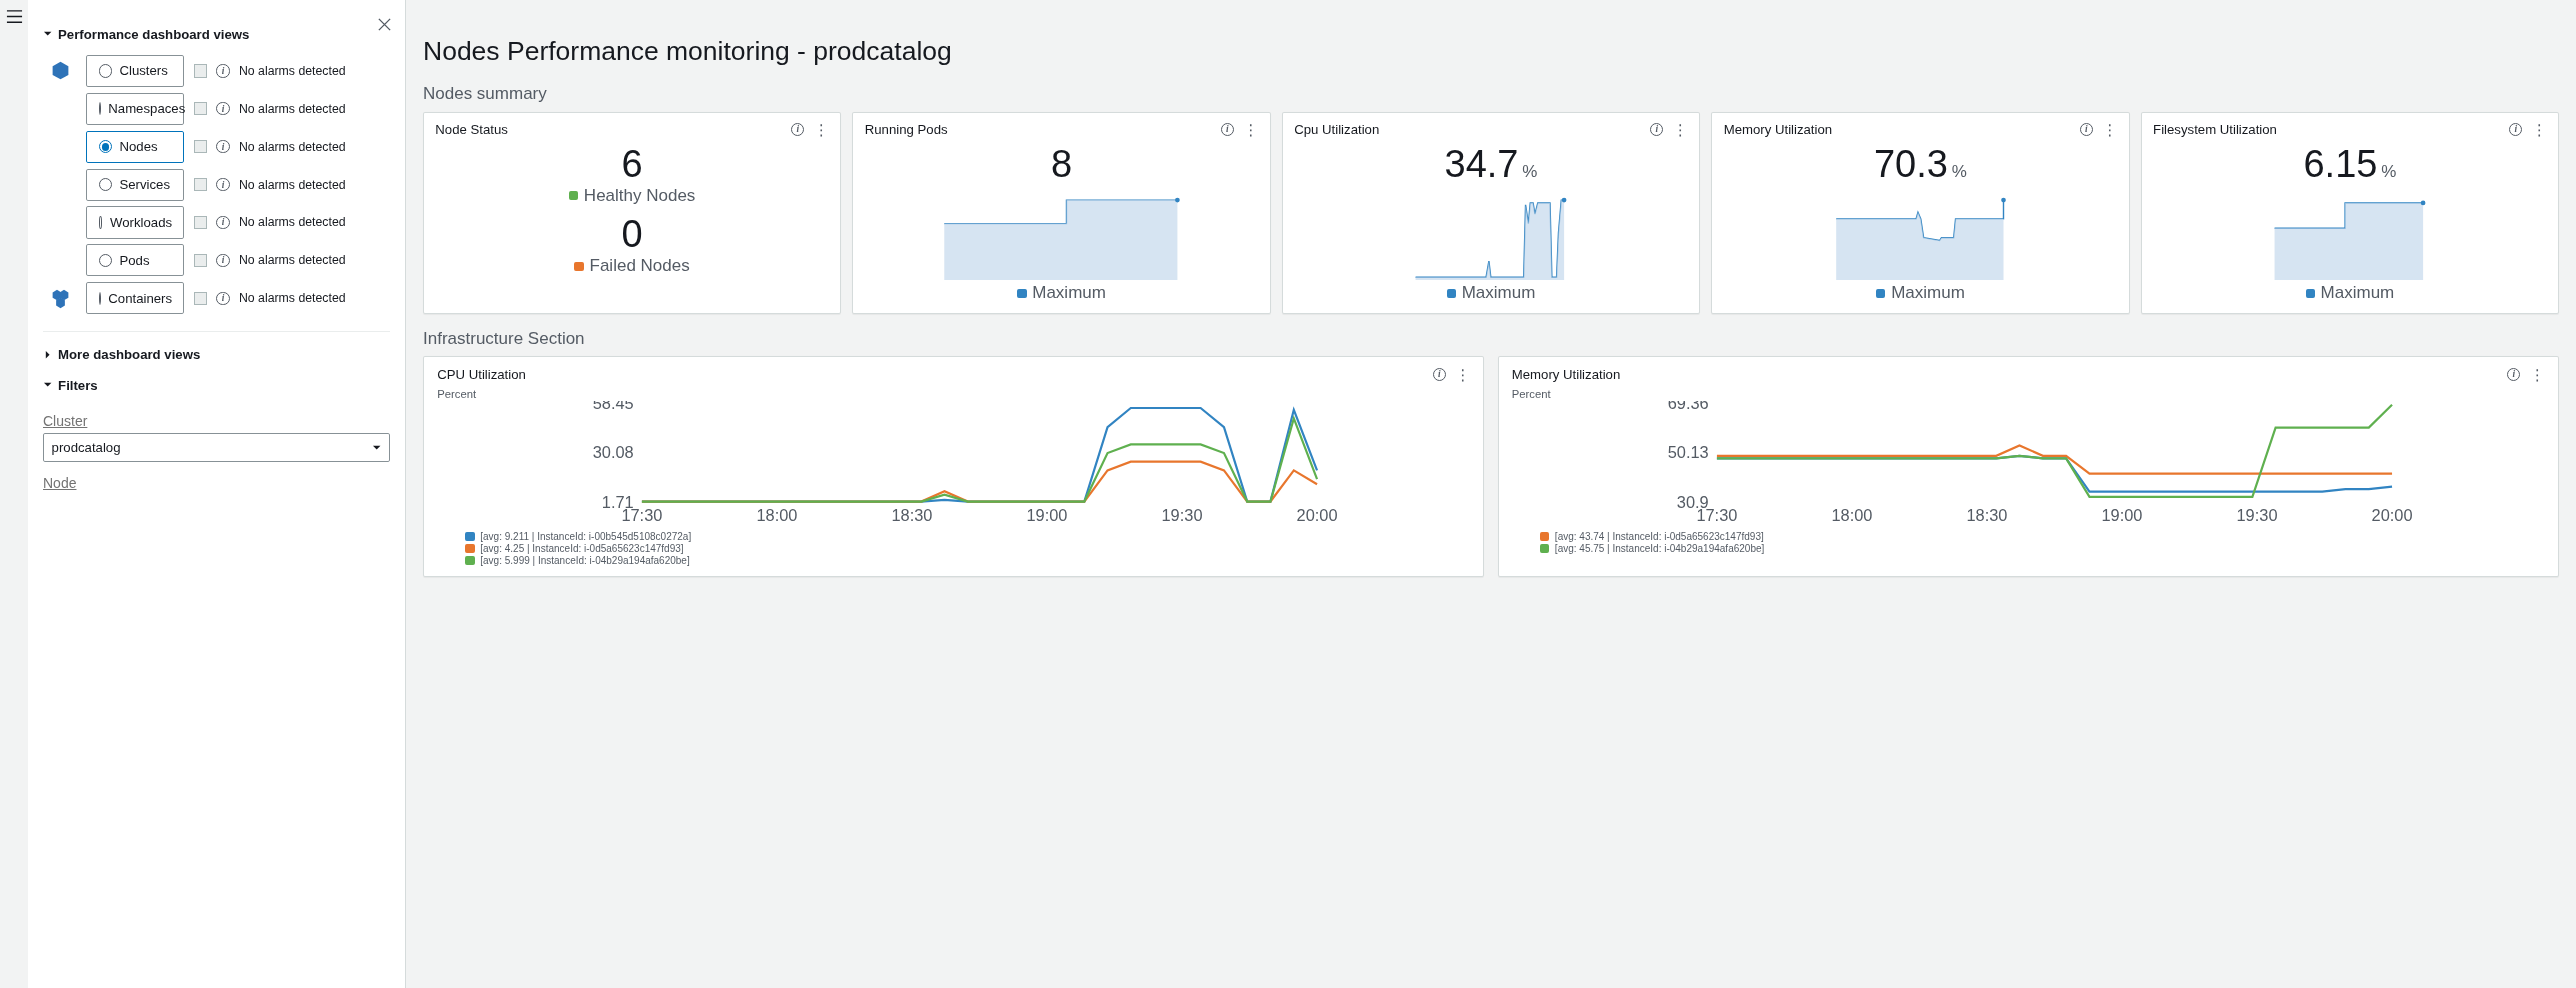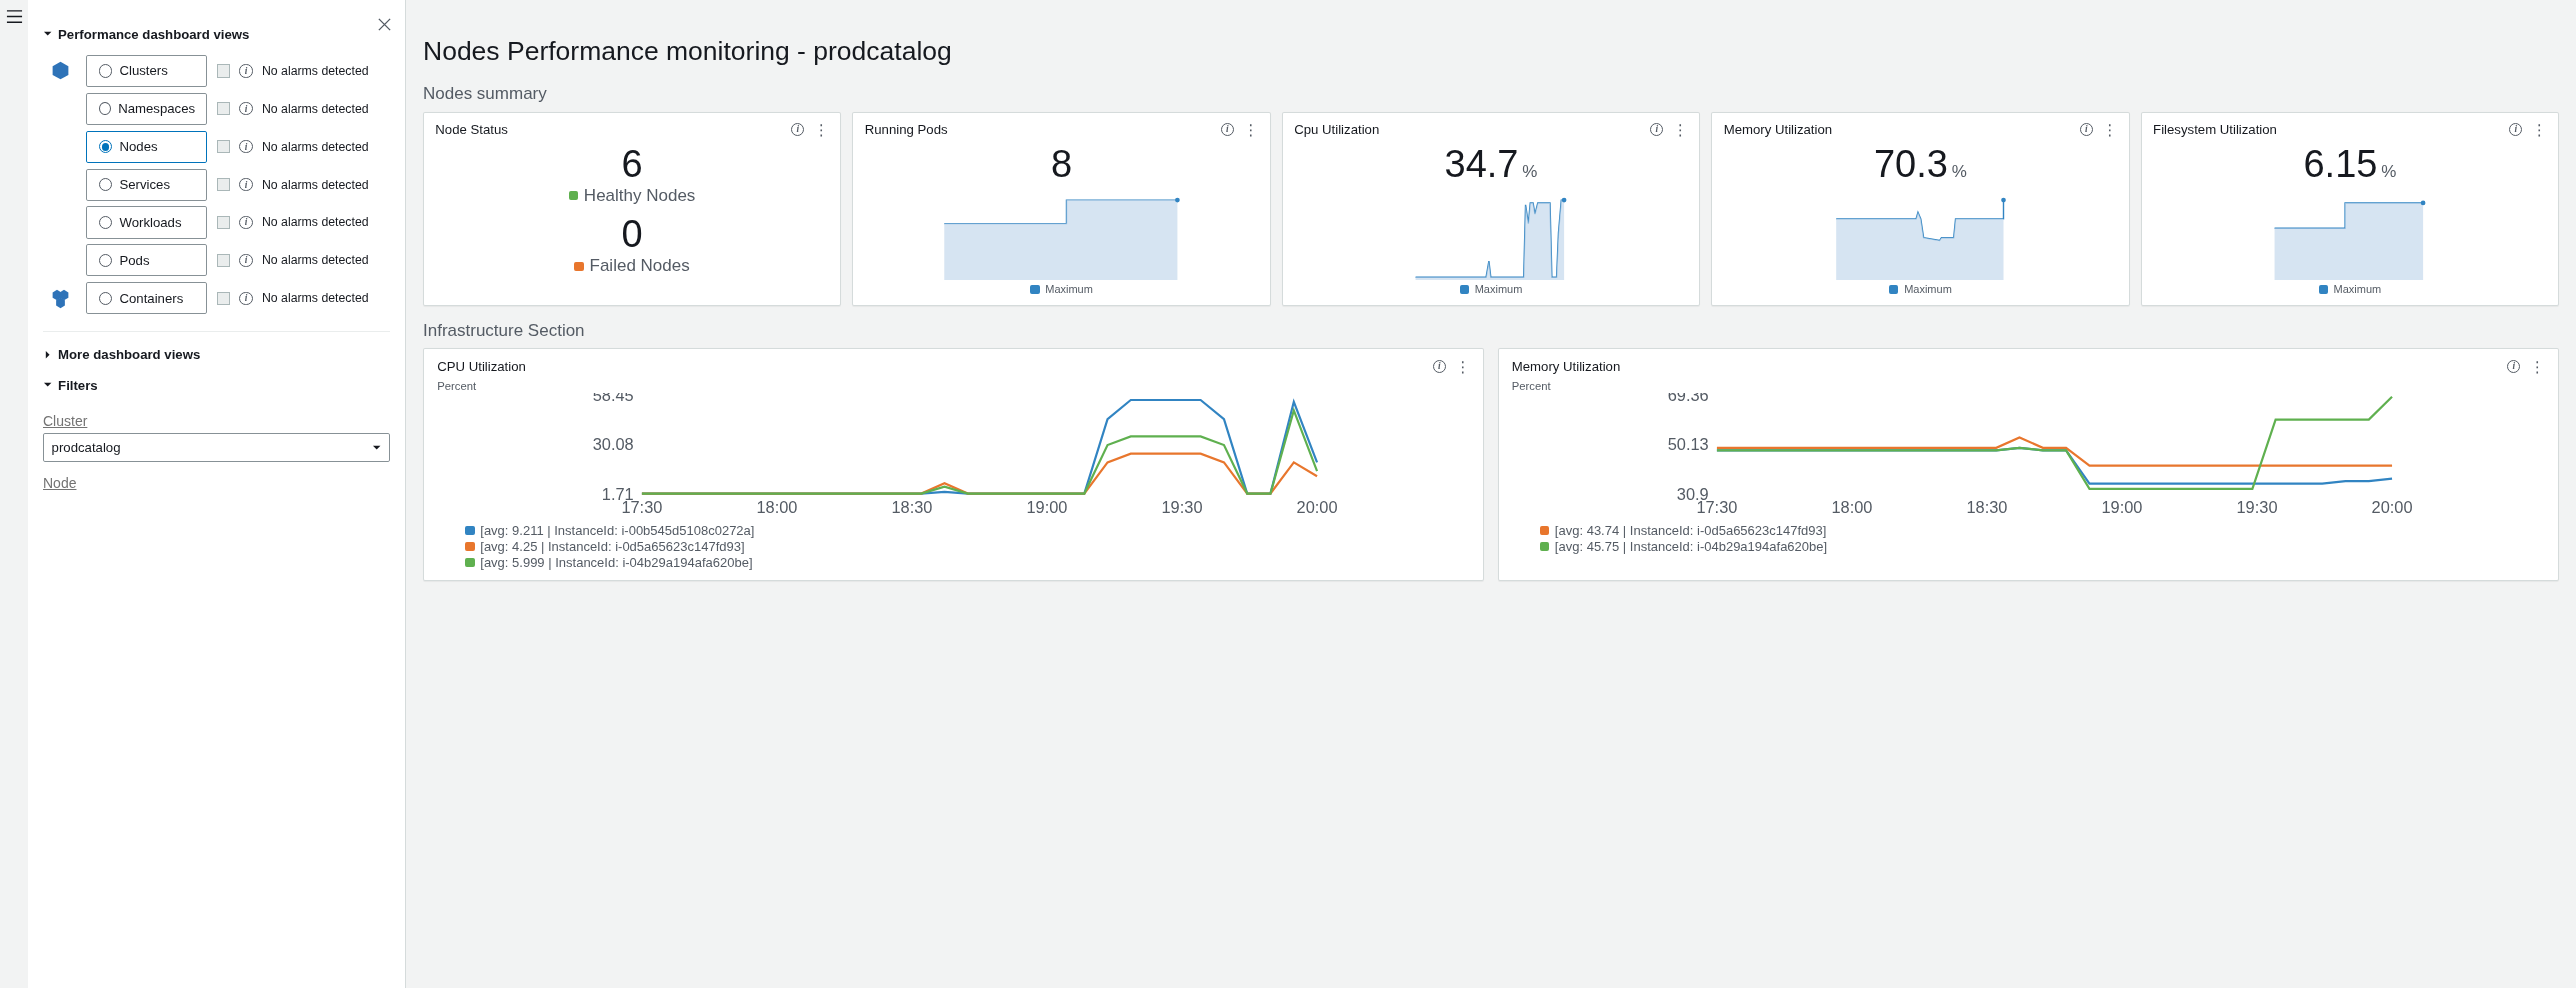--- a/index.html
+++ b/index.html
@@ -9,21 +9,21 @@
 .hamburger svg { width: 17px; height: 17px; }
 .sidebar { width: 378px; background: #fff; border-right: 0.9px solid #d5dbdb; position: relative; padding: 19px 15px; overflow-y: auto; }
 .close-btn { position: absolute; top: 17px; right: 13.2px; cursor: pointer; color: #545b64; }
 .close-btn svg { width: 15px; height: 15px; }
 .section-hdr { display: flex; align-items: center; gap: 5.7px; font-weight: 700; font-size: 13.2px; color: #16191f; padding: 7.6px 0; cursor: pointer; }
 .section-hdr .caret { width: 9.4px; height: 9.4px; }
 .tree { border-bottom: 0.9px solid #eaeded; padding-bottom: 11.3px; margin-bottom: 7.6px; }
 .tree-row { display: flex; align-items: center; gap: 9.4px; margin: 5.7px 0; }
 .tree-indent { width: 34px; display: flex; justify-content: center; }
 .hex-icon { width: 21px; height: 21px; }
-.node-btn { display: flex; align-items: center; gap: 7.6px; border: 0.9px solid #879196; border-radius: 1.9px; padding: 7.6px 11.3px; width: 121px; background: #fff; cursor: pointer; font-size: 13.2px; }
+.node-btn { display: flex; align-items: center; gap: 7.6px; border: 0.9px solid #879196; border-radius: 1.9px; padding: 7.6px 11.3px; width: 98px; background: #fff; cursor: pointer; font-size: 13.2px; }
 .node-btn.selected { border: 1.9px solid #0073bb; }
 .radio { width: 13.2px; height: 13.2px; border: 0.9px solid #545b64; border-radius: 50%; display: inline-block; position: relative; }
 .radio.checked { border-color: #0073bb; }
 .radio.checked::after { content:""; position:absolute; top:1.9px; left:1.9px; width:7.6px; height:7.6px; background:#0073bb; border-radius:50%; }
 .alarm-box { width: 13.2px; height: 13.2px; background: #eaeded; border: 0.9px solid #aab7b8; }
 .info-circ { width: 13.2px; height: 13.2px; border: 1.4px solid #545b64; border-radius: 50%; display: inline-flex; align-items: center; justify-content: center; font-size: 9.4px; font-weight: 700; font-style: italic; font-family: serif; color: #545b64; }
 .alarm-txt { font-size: 12.3px; color: #16191f; }
 .filters-label { font-size: 14px; color: #737373; margin: 13.2px 0 3.8px; text-decoration: underline; }
 .select { width: 100%; border: 0.9px solid #879196; border-radius: 1.9px; padding: 5.7px 7.6px; display: flex; justify-content: space-between; align-items: center; background: #fff; cursor: pointer; font-size: 13.2px; }
 .main { flex: 1; padding: 15px 17px; overflow-y: auto; }
@@ -33,28 +33,28 @@
 .card { background: #fff; border: 0.9px solid #d5dbdb; border-radius: 1.9px; flex: 1; padding: 9.4px 11.3px; box-shadow: 0 0.9px 0.9px rgba(0,0,0,0.05); }
 .card-hdr { display: flex; justify-content: space-between; align-items: center; margin-bottom: 5.7px; text-align: center; }
 .card-title { font-size: 13.2px; color: #16191f; }
 .card-icons { display: flex; align-items: center; gap: 9.4px; color: #545b64; }
 .dots { font-size: 15px; line-height: 1; cursor: pointer; }
 .big-num { font-size: 38px; font-weight: 400; text-align: center; }
 .unit { font-size: 17px; color: #545b64; margin-left: 3.8px; }
 .status-row { display: flex; align-items: center; justify-content: center; gap: 5.7px; font-size: 17px; color: #545b64; }
 .sq { width: 9.4px; height: 9.4px; border-radius: 1.9px; }
 .spark { width: 100%; height: 94px; display: block; }
-.legend-ctr { display: flex; justify-content: center; align-items: center; gap: 5.7px; font-size: 11px; color: #545b64; margin-top: 3.8px; }
+.legend-ctr { display: flex; justify-content: center; align-items: center; gap: 5.7px; font-size: 17px; color: #545b64; margin-top: 3.8px; }
 .infra-row { display: flex; gap: 13.2px; }
 .chart-card { background: #fff; border: 0.9px solid #d5dbdb; border-radius: 1.9px; flex: 1; padding: 9.4px 13.2px; box-shadow: 0 0.9px 0.9px rgba(0,0,0,0.05); }
 .chart-area svg { width: 100%; height: 123px; }
 .ylab { font-size: 12px; fill: #545b64; }
 .xlab { font-size: 12px; fill: #545b64; text-anchor: middle; }
 .axis-title { font-size: 11.3px; color: #545b64; margin-bottom: 1.9px; }
-.chart-legend { font-size: 13px; color: #545b64; margin-top: 3.8px; padding-left: 28px; }
+.chart-legend { font-size: 10px; color: #545b64; margin-top: 3.8px; padding-left: 28px; }
 .chart-legend div { display: flex; align-items: center; gap: 5.7px; margin: 0.9px 0; }
 </style>
 </head>
 <body>
 
 <div class="app">
   <div class="hamburger">
     <svg viewBox="0 0 18 18">
         <path d="M1 3h16M1 9h16M1 15h16" stroke="#16191f" stroke-width="1.5"></path>
       </svg>

